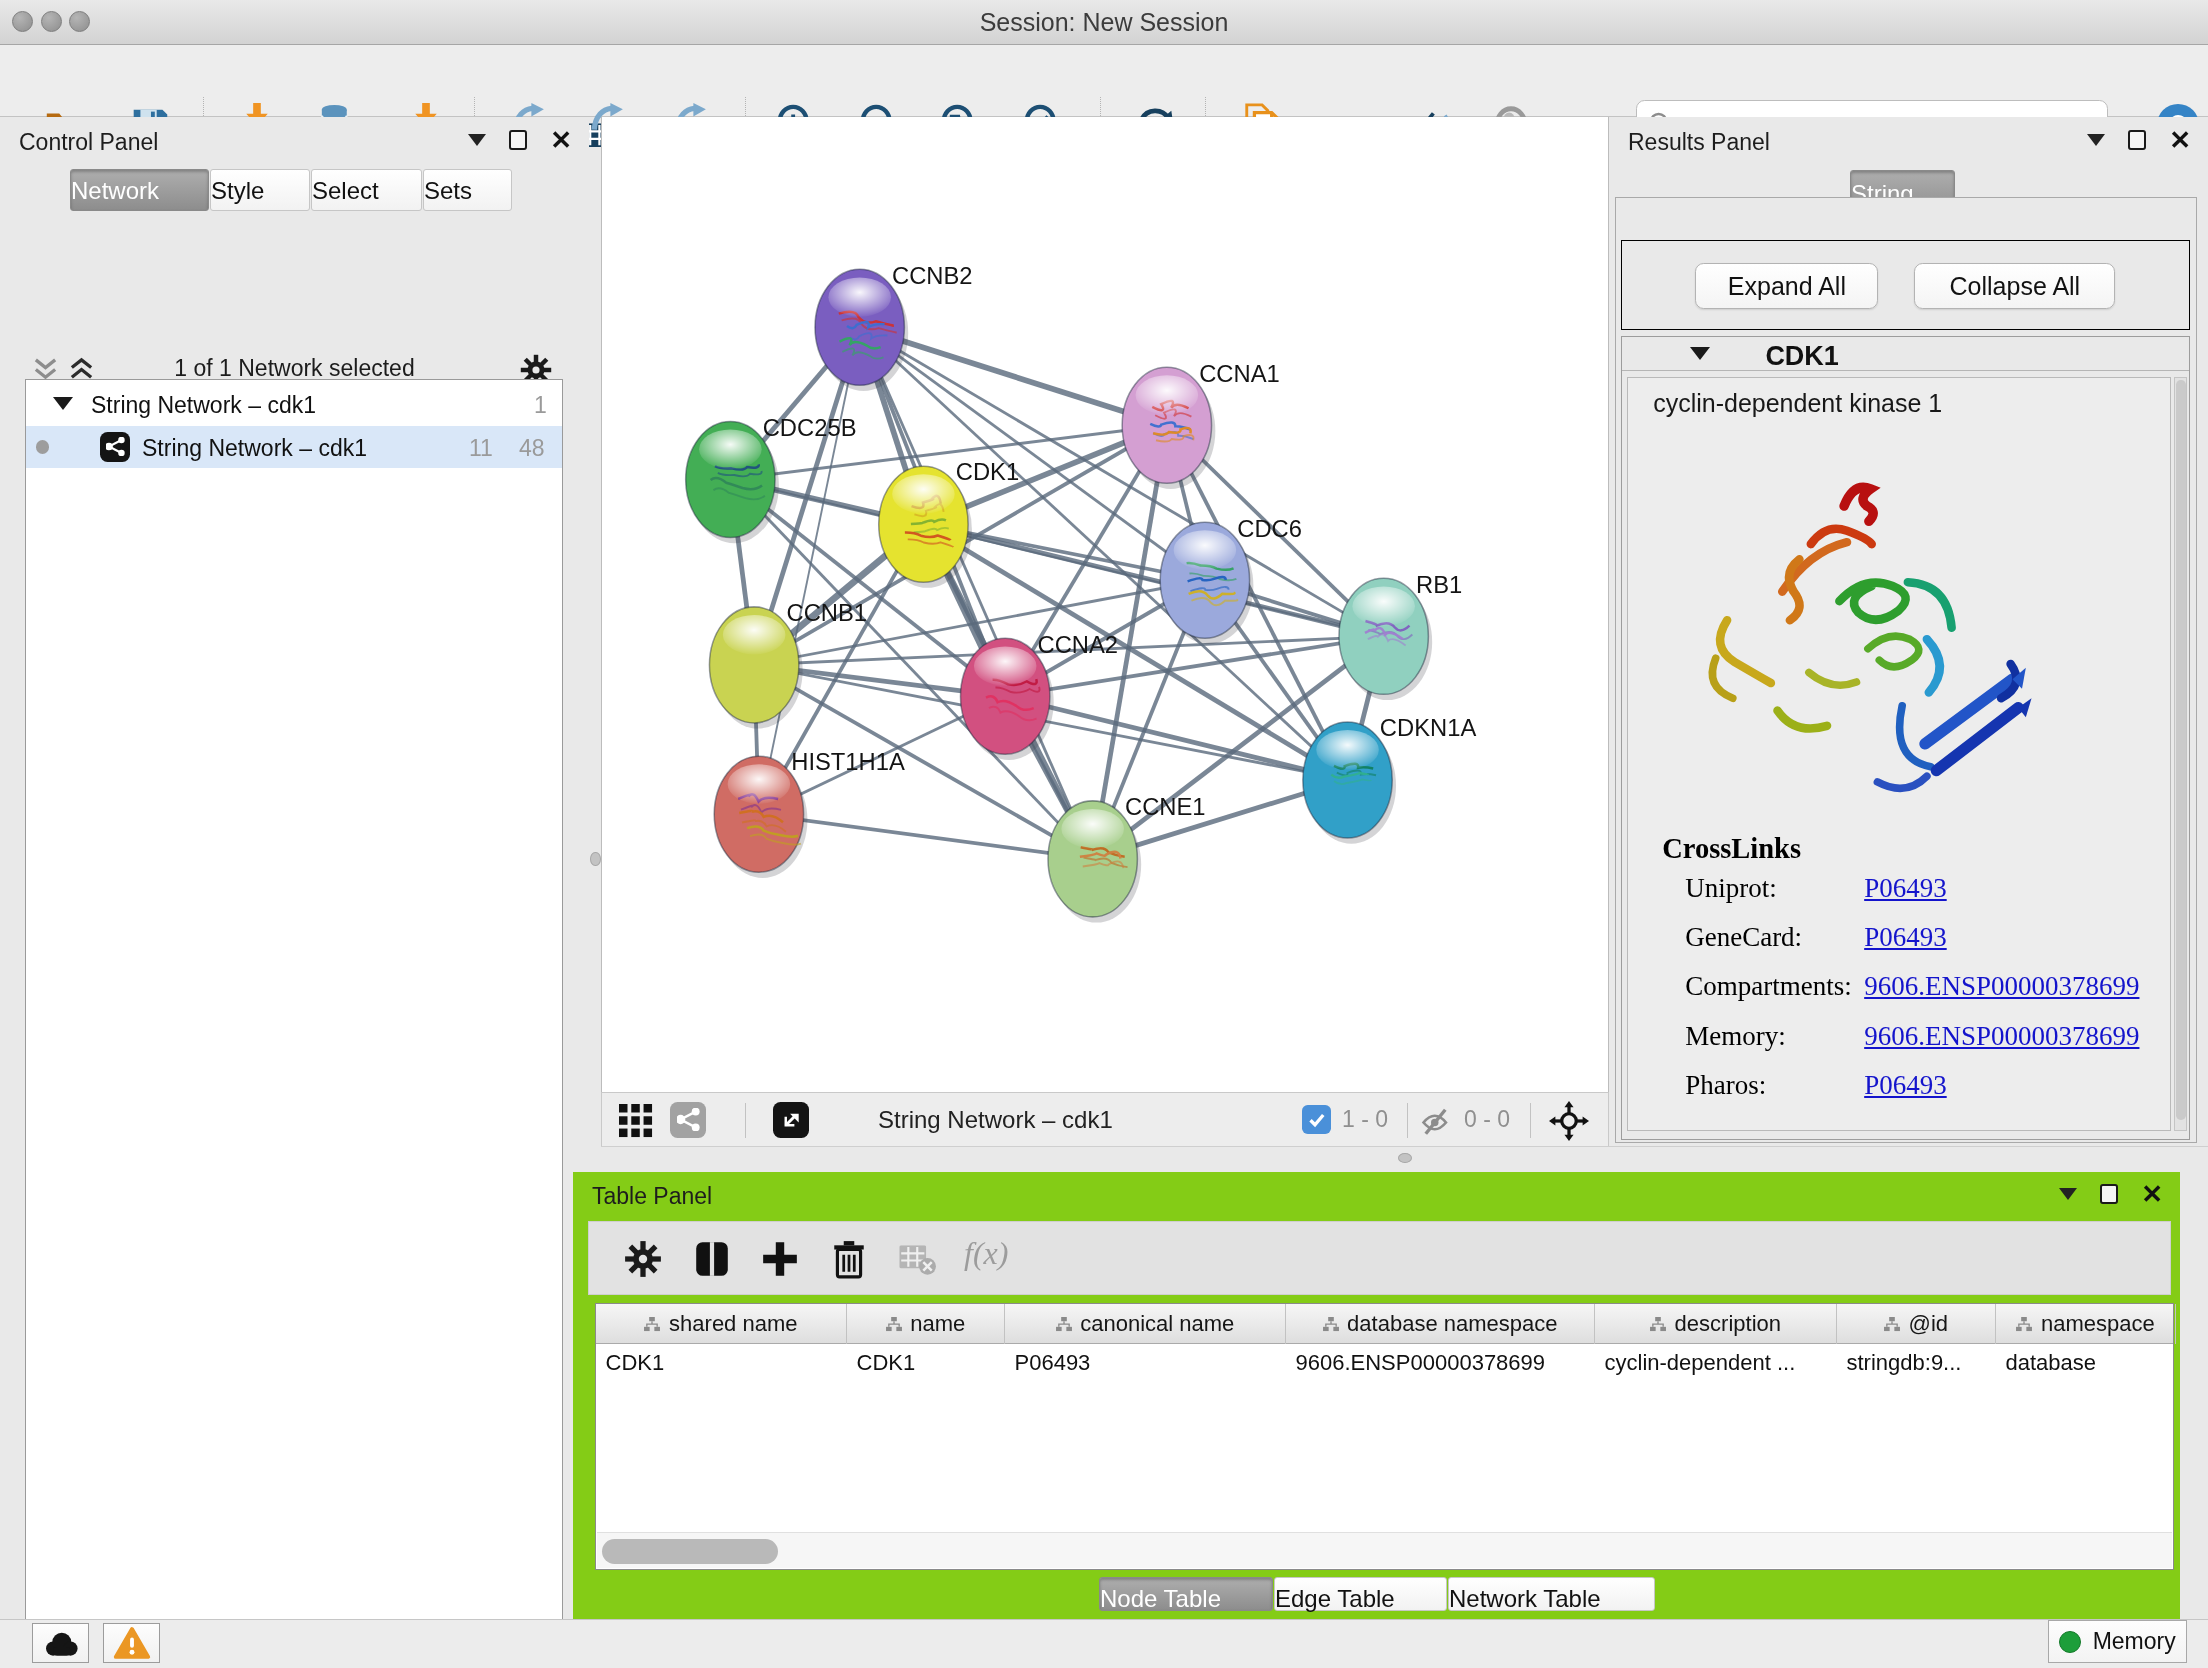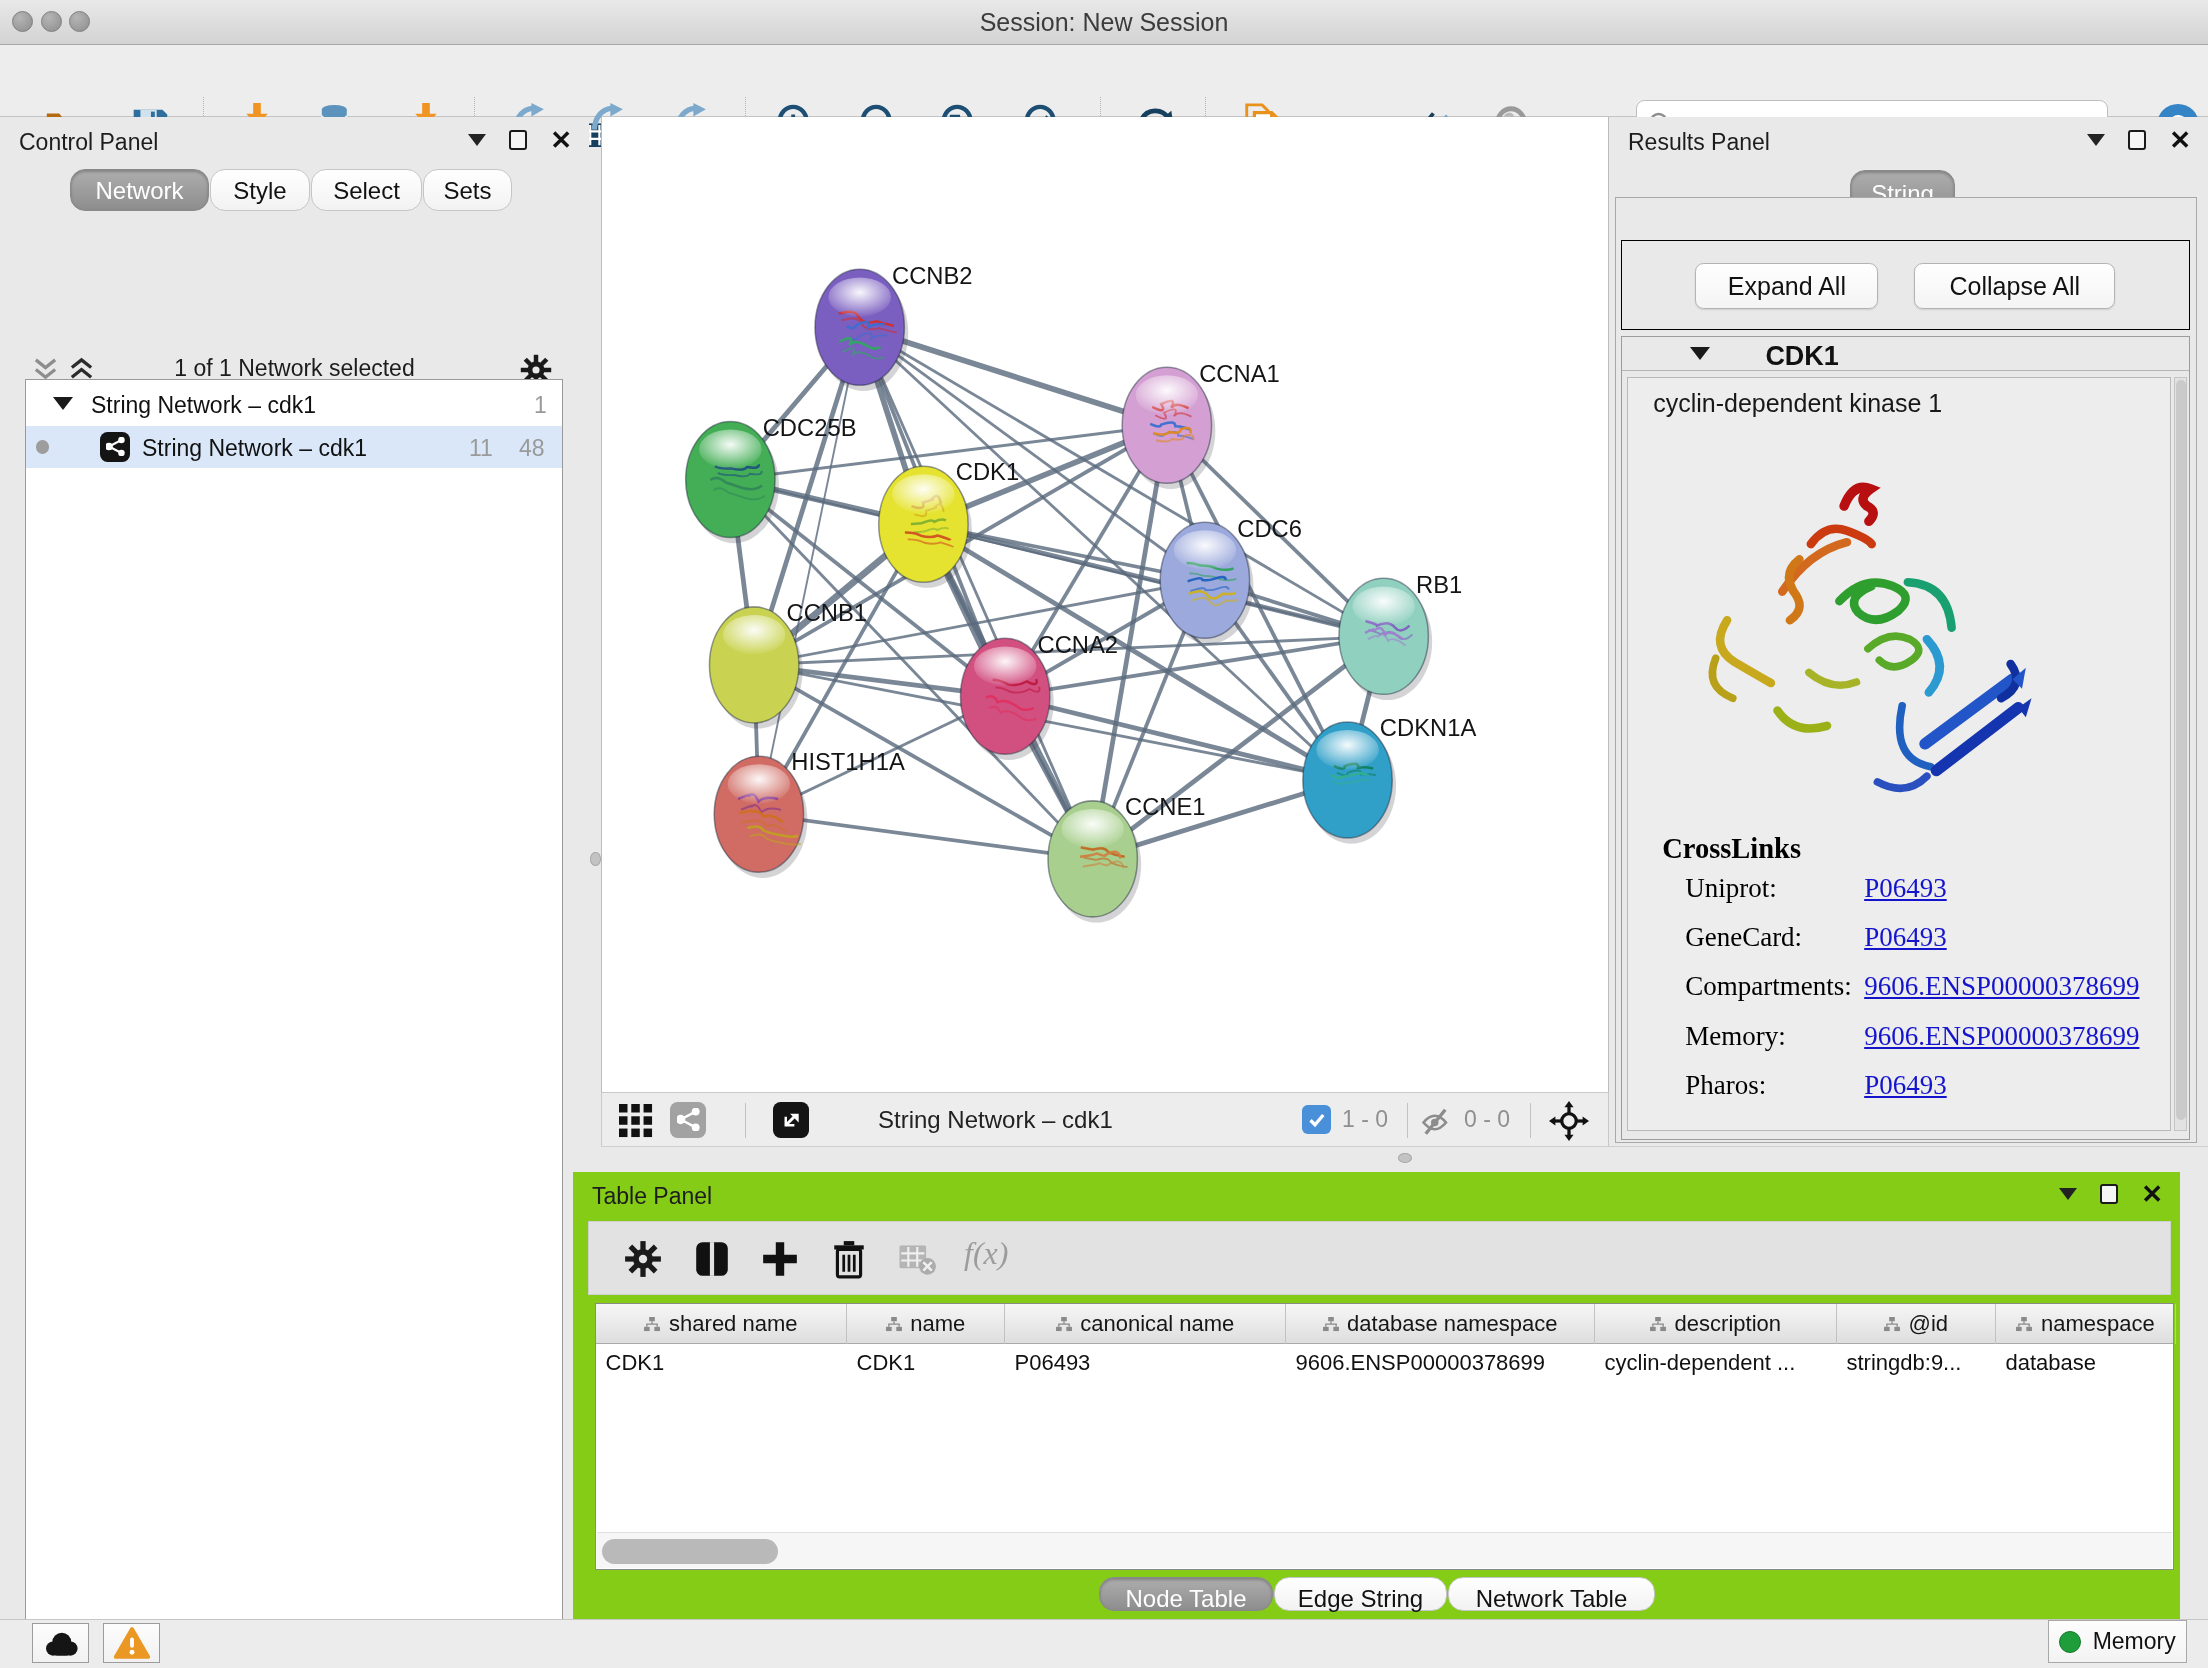--- a/index.html
+++ b/index.html
@@ -25,23 +25,23 @@
     background:#fff; border:1px solid #bdbdbd; border-radius:8.6px; display:flex; align-items:center; padding-left:11.4px; }
   .help-btn { position:absolute; left:2155px; top:57px; width:46px; height:46px; }
 
   
   .panel-title { position:absolute; left:19px; top:12.4px; font-size:23px; color:#1d1d1d; }
   .panel-controls { position:absolute; right:17px; top:13.3px; display:flex; align-items:center; gap:23px; }
   .pc-float { width:0; height:0; border-left:9.5px solid transparent; border-right:9.5px solid transparent; border-top:12.4px solid #222; }
   .pc-max { width:18px; height:20px; border:2.9px solid #1a1a1a; border-radius:2.9px; background:#f5f5f5; }
   .pc-close { font-size:26px; font-weight:bold; color:#111; line-height:20px; }
 
-  .tab { position:absolute; height:42px; line-height:42px; text-align:center;
+  .tab { position:absolute; height:42px; line-height:42px; text-align:left;
     font-size:24px; color:#111; background:linear-gradient(#ffffff,#f2f2f2);
-    border:1px solid #c6c6c6; border-radius:15px; }
+    border:1px solid #c6c6c6; border-radius:3px; }
   .tab.active { background:linear-gradient(#aeaeae,#8d8d8d); color:#fff;
     border-color:#8a8a8a; box-shadow:inset 0 1.9px 2.9px rgba(0,0,0,.25); }
 
   
   .control-panel { position:absolute; left:0; top:117px; width:589px; height:1502px;
     background:#e9e9e9; }
   .netsel-row { position:absolute; left:0; top:228px; width:589px; height:48px; }
   .netsel-label { position:absolute; left:0; right:0; top:9.5px; text-align:center; font-size:23px; color:#1c1c1c; }
   .tree-box { position:absolute; left:25px; top:262px; width:538px; height:1317px;
     background:#fff; border:1px solid #9a9a9a; }
@@ -826,21 +826,21 @@
           <div class="td-cell" style="width: 159px;">stringdb:9...</div>
           <div class="td-cell" style="width: 180px;">database</div>
         </div>
       <div class="hscroll">
           <div class="hscroll-thumb"></div>
         </div>
     </div>
 
     <div class="bottom-tabs">
       <div class="tab active" style="left:526px;top:405px;width:174px">Node Table</div>
-      <div class="tab" style="left:701px;top:405px;width:173px">Edge String</div>
+      <div class="tab" style="left:701px;top:405px;width:173px">Edge Table</div>
       <div class="tab" style="left:875px;top:405px;width:207px">Network Table</div>
     </div>
   </div>
 
   <div class="status-bar">
     <div class="sb-btn" style="left:32px">
       <svg width="38" height="30" viewBox="0 0 48 38">
           <g fill="#151515">
             <circle cx="14" cy="26" r="9"></circle>
             <circle cx="25" cy="18" r="12"></circle>

